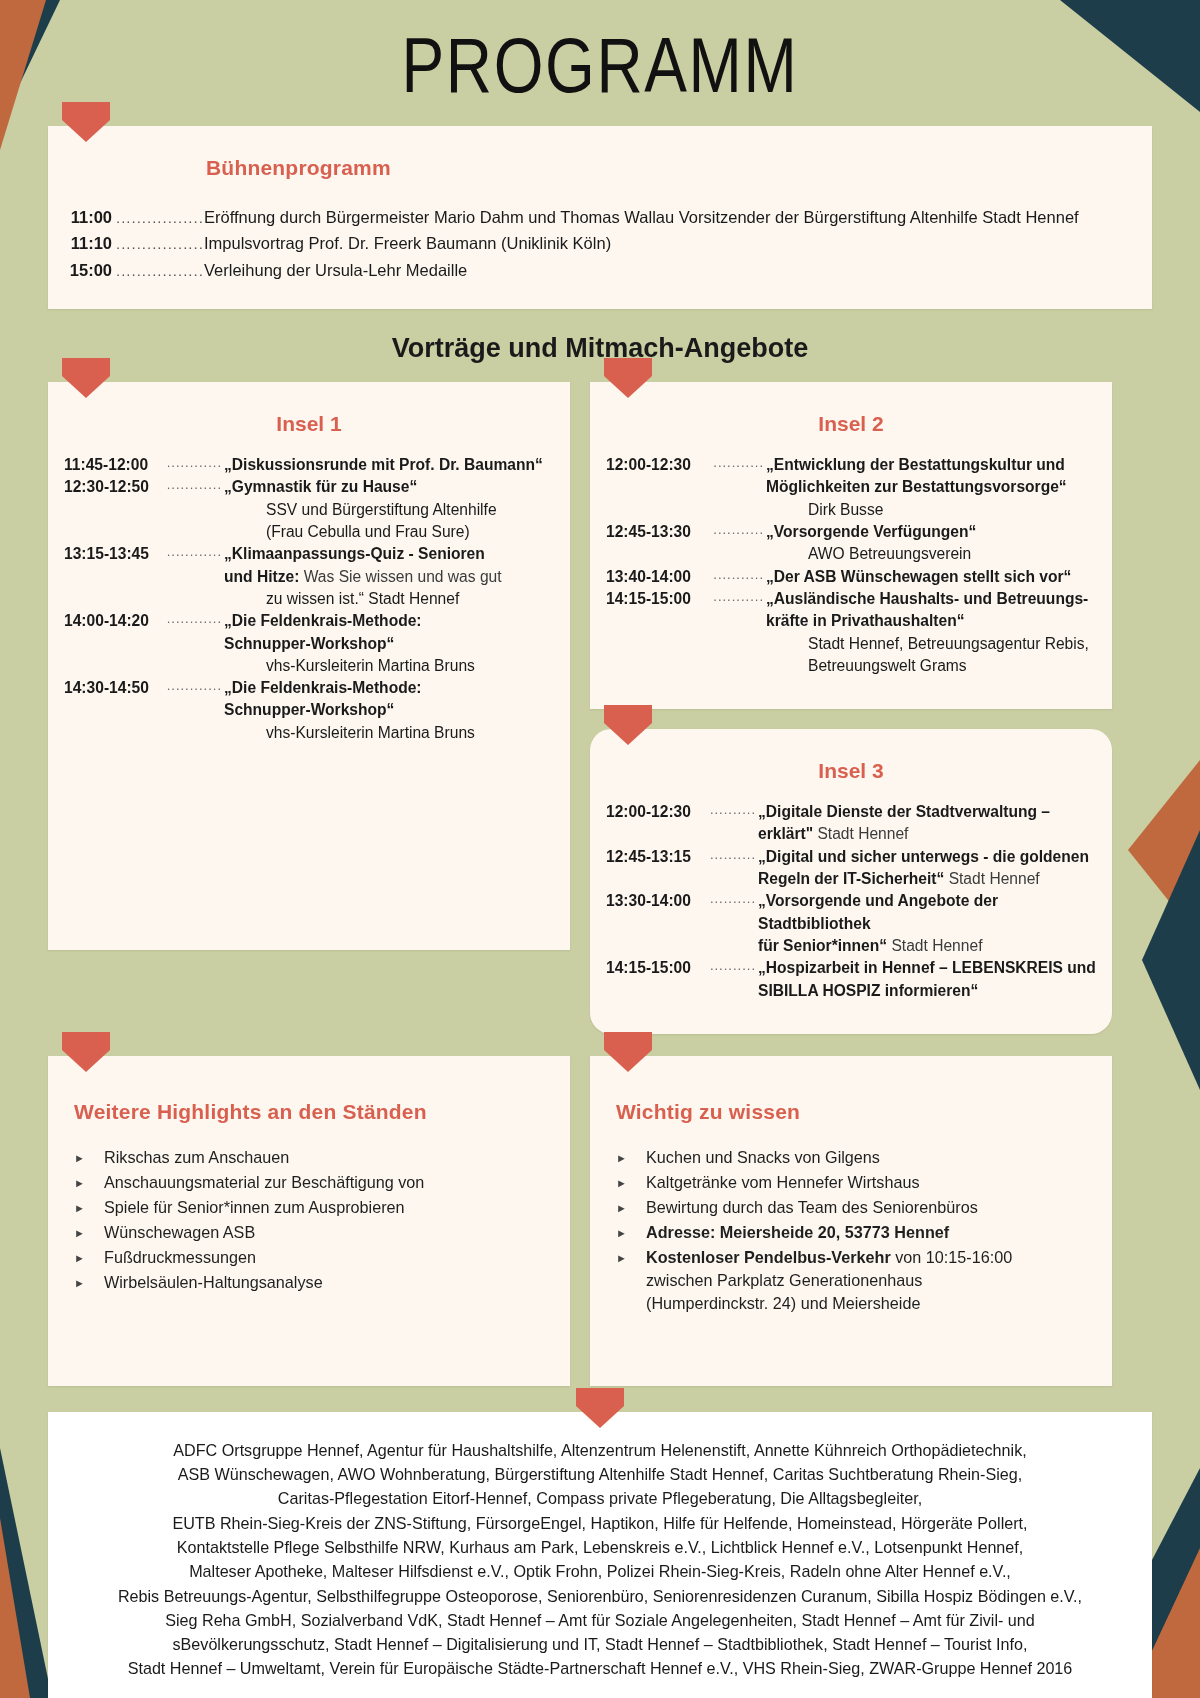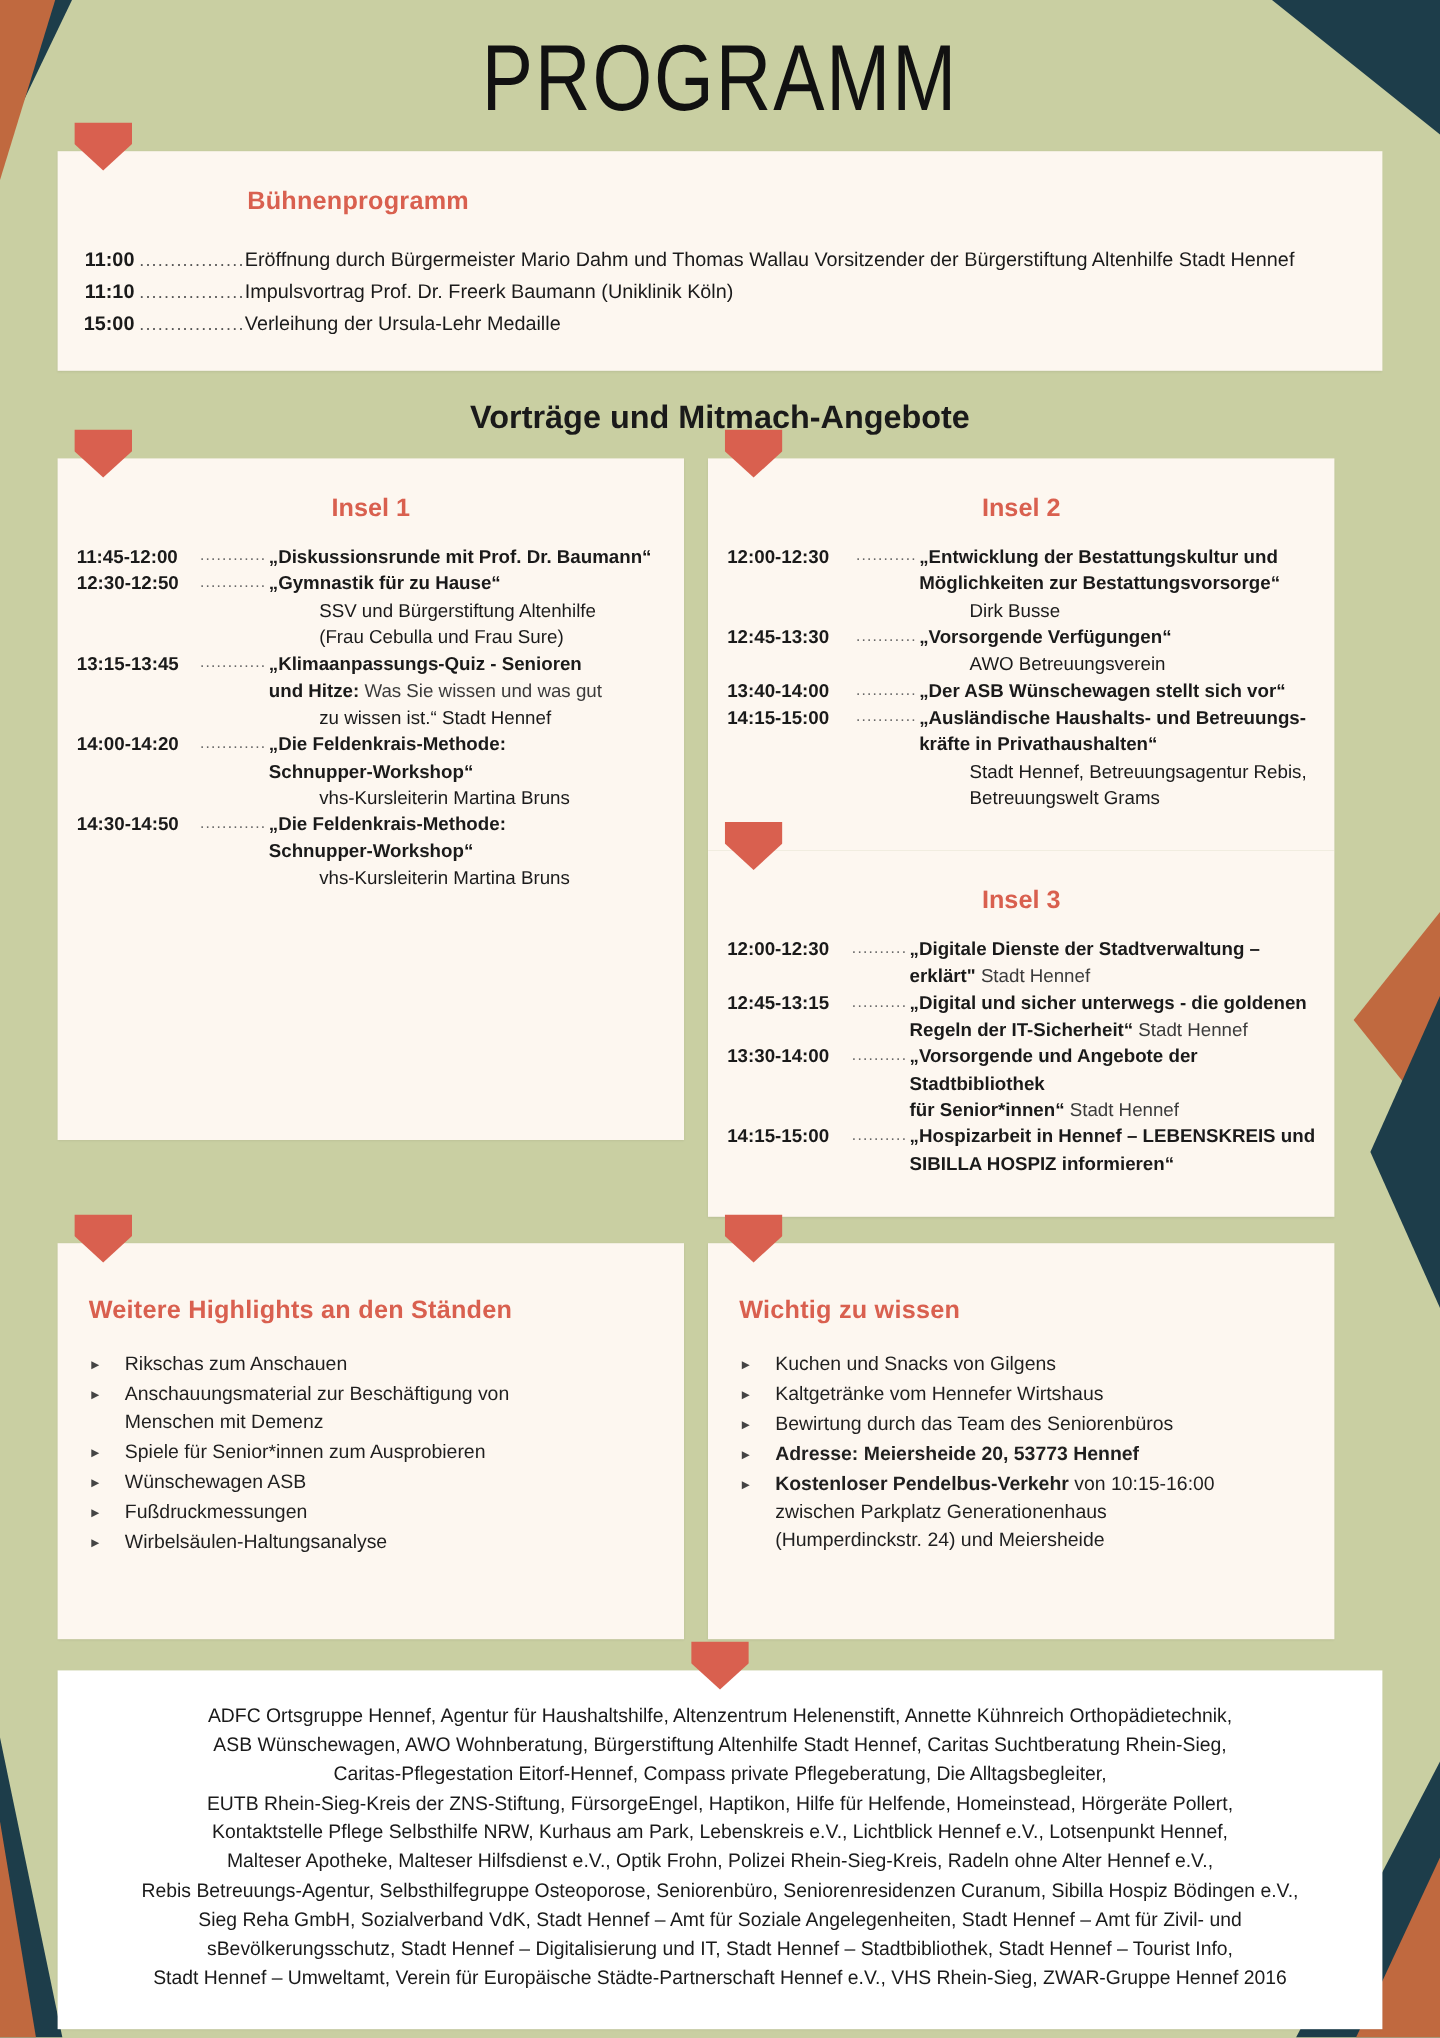--- a/index.html
+++ b/index.html
@@ -197,21 +197,21 @@
   .cols {
     display: flex;
     gap: 20px;
     align-items: flex-start;
   }
   .col { width: 522px; }
 
   .island-card { padding: 30px 16px 32px 16px; }
   .island-card.i1 { min-height: 568px; }
   .island-card.i2 { min-height: 278px; }
-  .island-card.i3 { min-height: 270px; }
+  .island-card.i3 { margin-top: 20px; min-height: 270px; border-radius: 21px; }
 
   .ilist { margin-top: 18px; }
   .irow {
     display: flex;
     font-size: 15.6px;
     line-height: 1.43;
     color: #1a1a1a;
   }
   .irow .time {
     font-weight: bold;
@@ -488,21 +488,20 @@
             <div class="bitem">
               <span class="mark">►</span>
               <span class="txt">
                 <span class="ln">Rikschas zum Anschauen</span>
               </span>
             </div>
             <div class="bitem">
               <span class="mark">►</span>
               <span class="txt">
                 <span class="ln">Anschauungsmaterial zur Beschäftigung von</span>
-                <span class="ln">Menschen mit Demenz</span>
               </span>
             </div>
             <div class="bitem">
               <span class="mark">►</span>
               <span class="txt">
                 <span class="ln">Spiele für Senior*innen zum Ausprobieren</span>
               </span>
             </div>
             <div class="bitem">
               <span class="mark">►</span>

